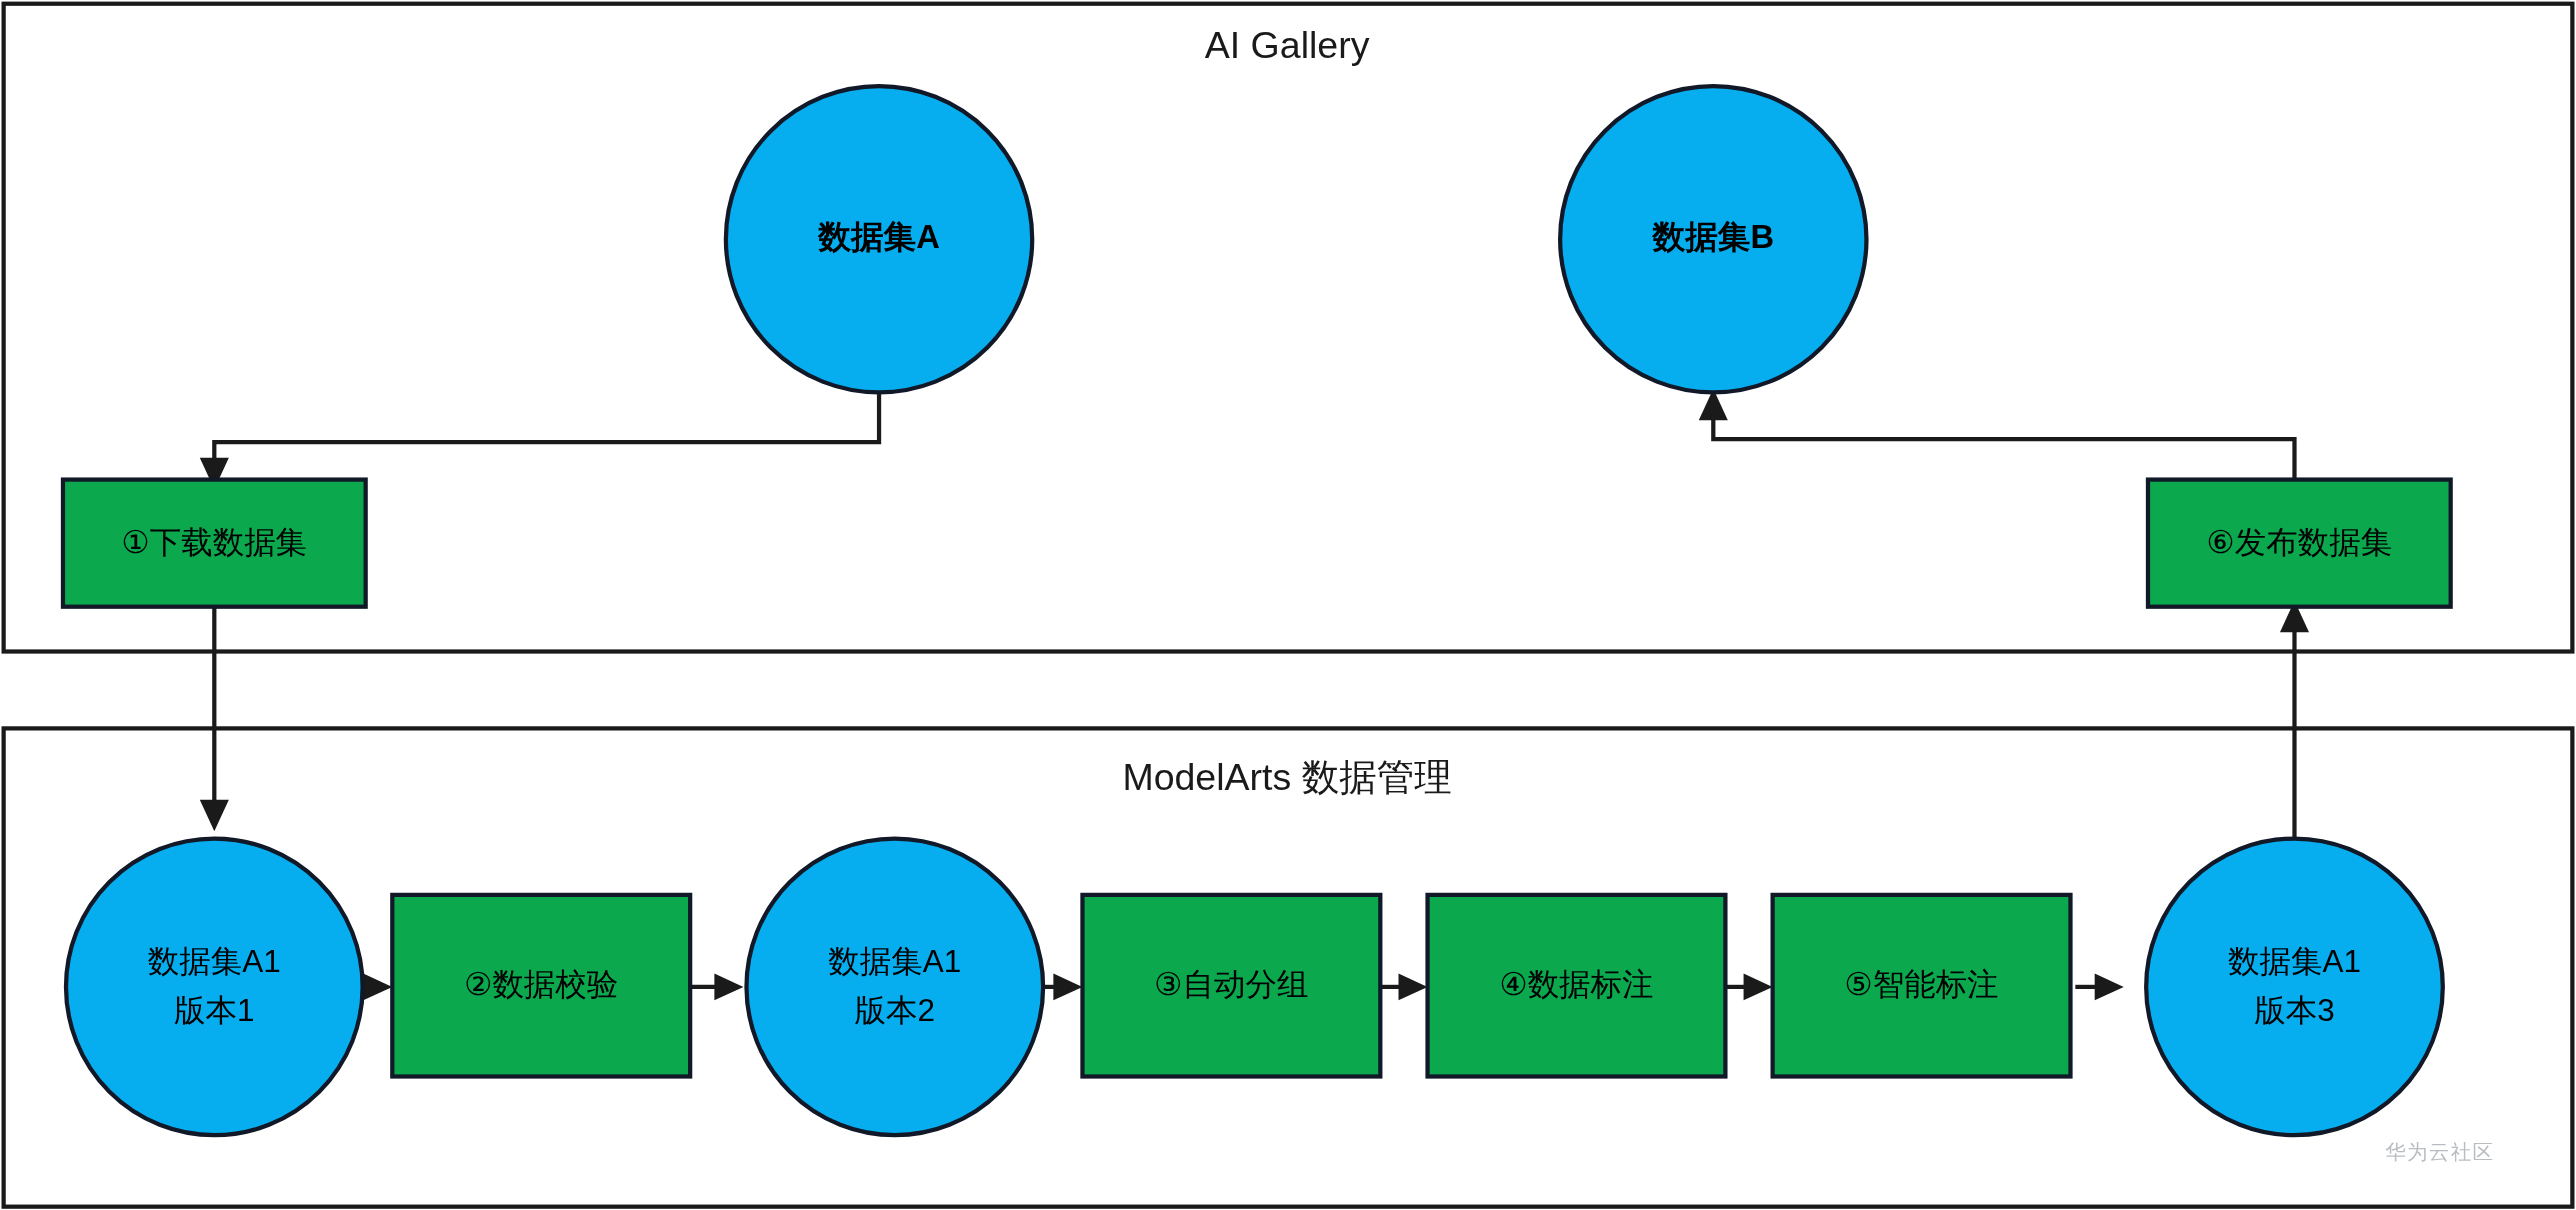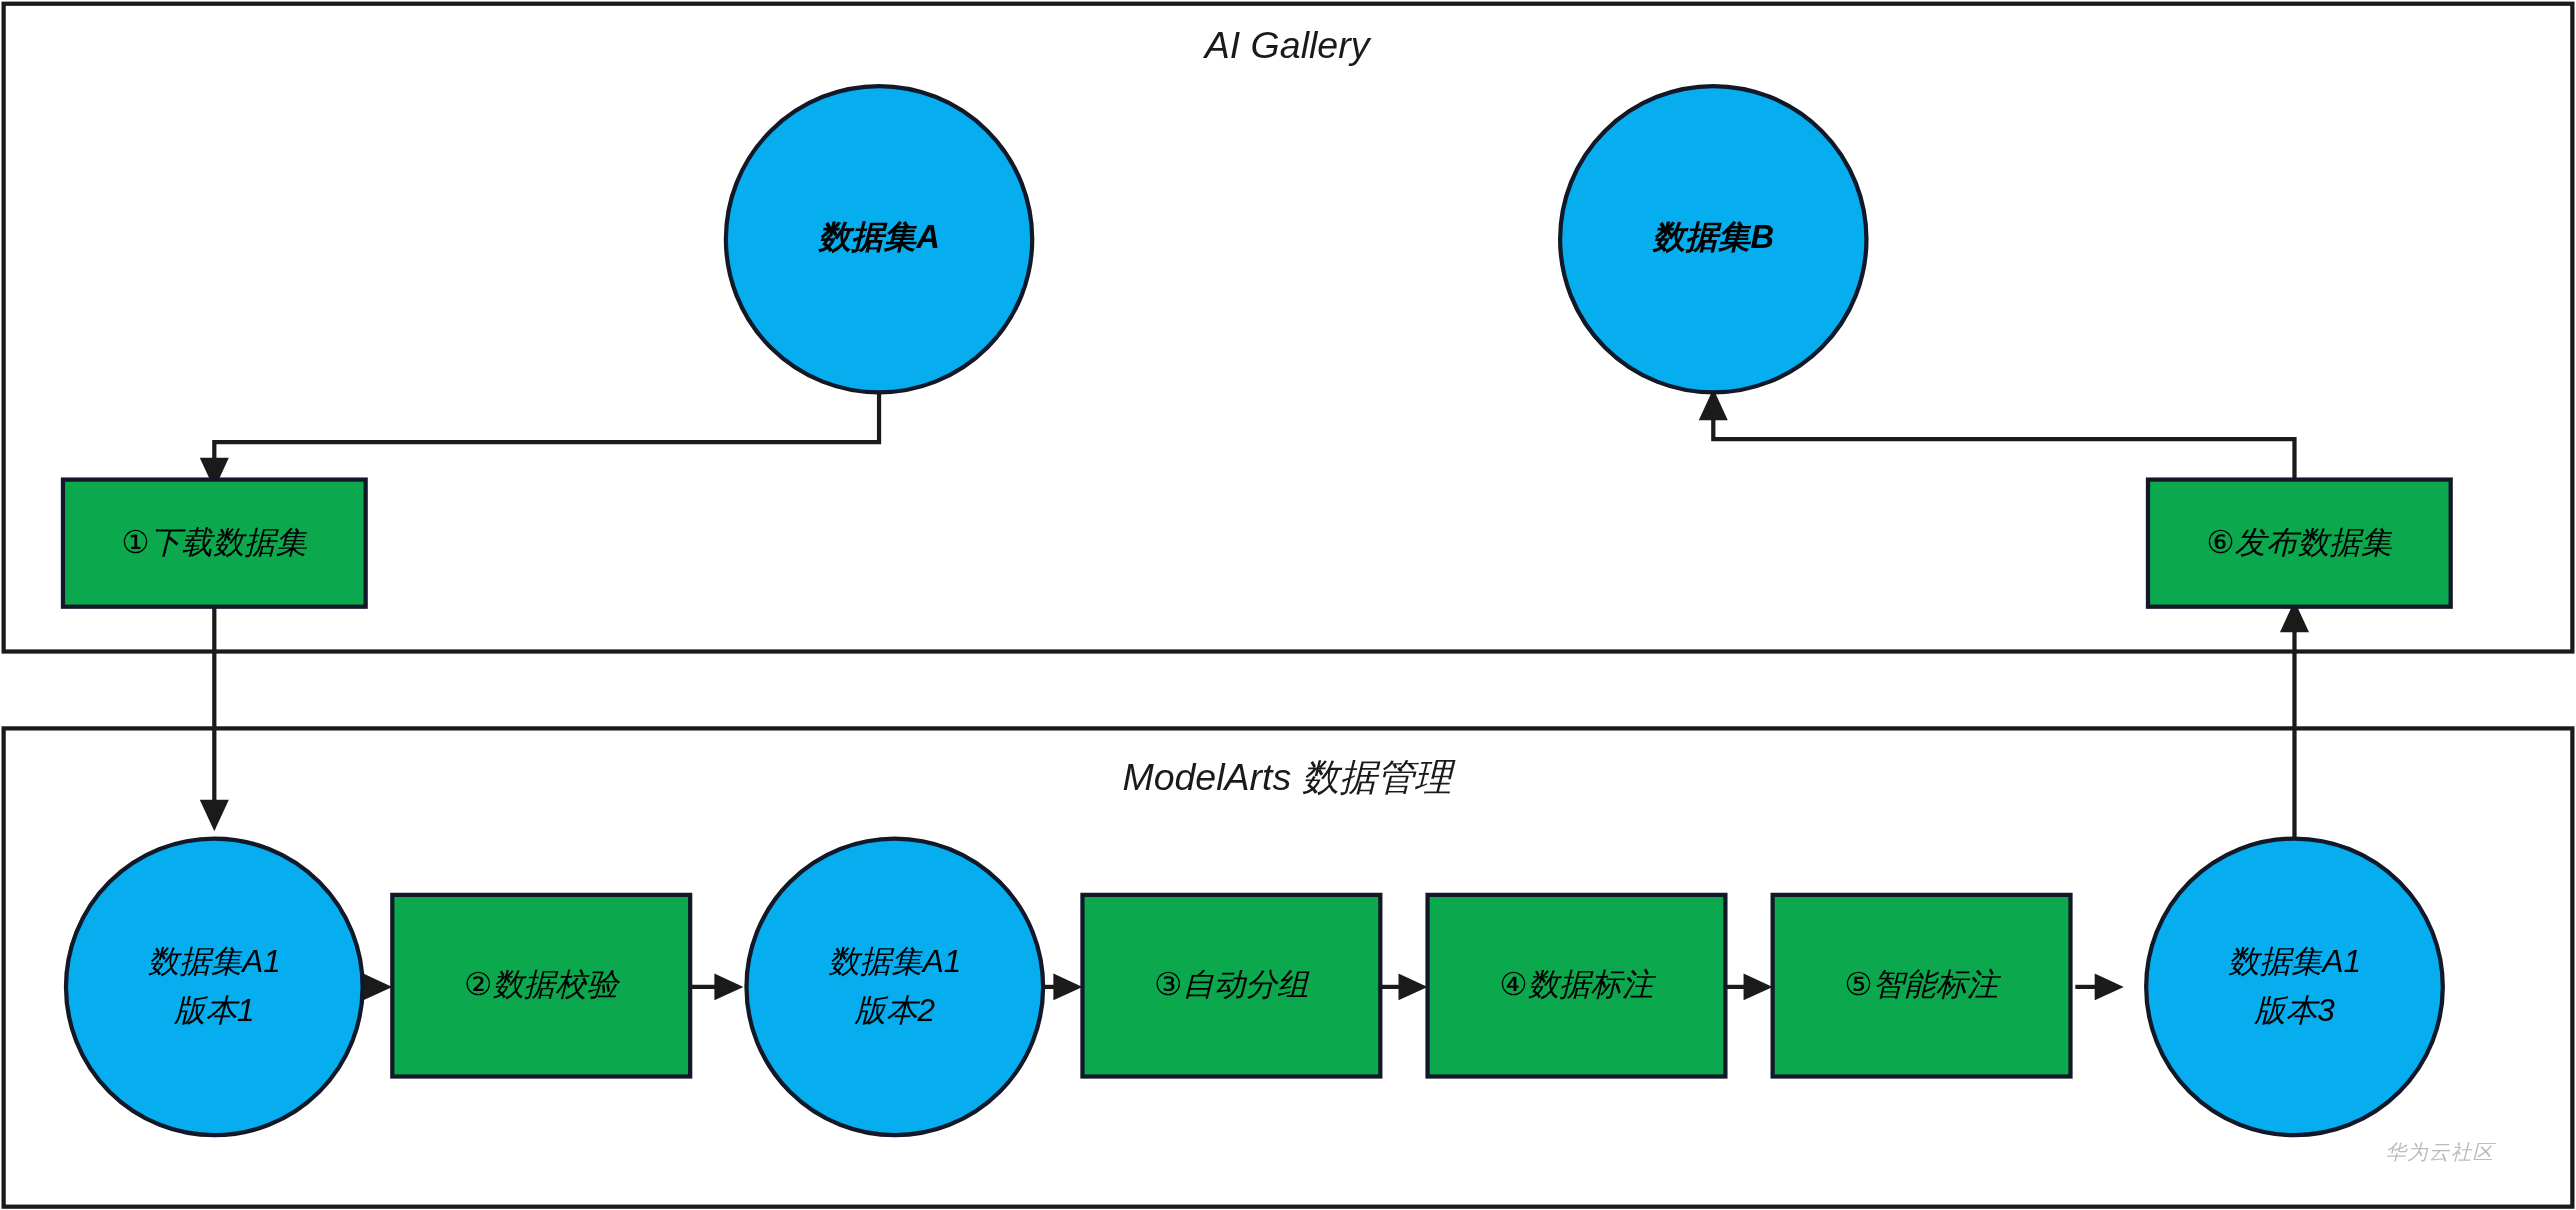--- a/index.html
+++ b/index.html
@@ -11,21 +11,20 @@
     width: 2576px;
     height: 1211px;
     font-family: "Liberation Sans", "DejaVu Sans", sans-serif;
     overflow: hidden;
   }
   #diagram-root {
     position: relative;
     width: 2576px;
     height: 1211px;
     background: #ffffff;
-    font-style: italic;
   }
   svg.diagram-canvas {
     position: absolute;
     left: 0;
     top: 0;
     width: 2576px;
     height: 1211px;
     display: block;
   }
   .container-rect {

